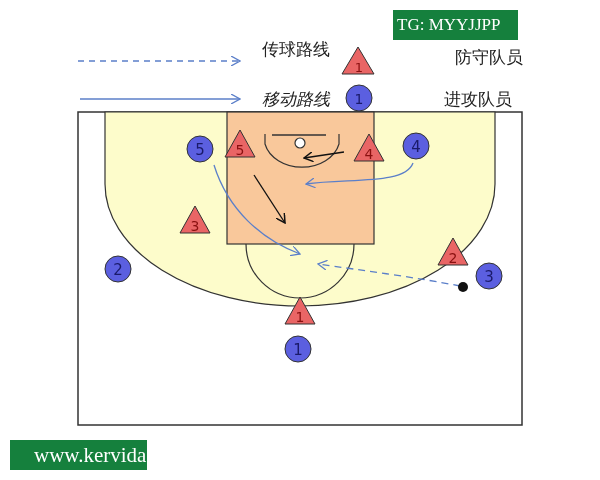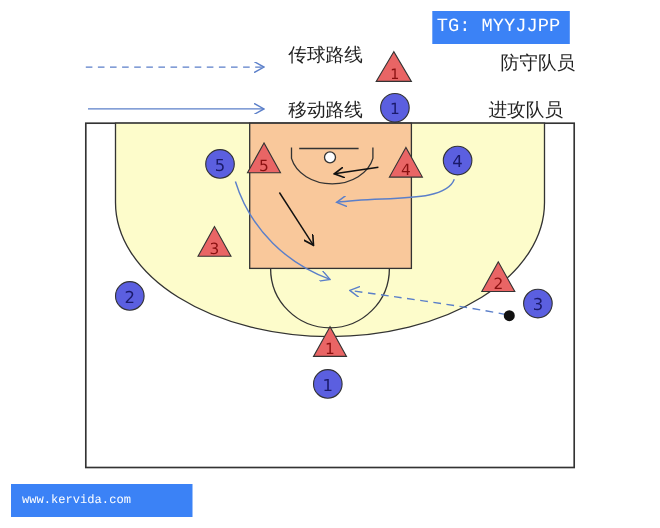--- a/index.html
+++ b/index.html
@@ -1,21 +1,21 @@
 <!DOCTYPE html>
 <html><head>
 <meta charset="utf-8">
 <style>
   html,body{margin:0;padding:0;background:#fff;}
   body{width:600px;height:480px;position:relative;overflow:hidden;font-family:"DejaVu Sans",sans-serif;}
   svg{position:absolute;left:0;top:0;}
   .legend-text{position:absolute;font-size:17px;color:#222;}
-  .wm{position:absolute;background:#3b82f6;color:#fff;font-family:Liberation Mono, monospace;}
+  .wm{position:absolute;background:#15803d;color:#fff;font-family:Liberation Serif, serif;}
   .wm-tg{left:393px;top:10px;width:121px;height:30px;font-size:17px;line-height:30px;padding-left:4px;}
-  .wm-url{left:10px;top:440px;width:165px;height:30px;font-size:11px;line-height:30px;padding-left:10px;box-sizing:border-box;}
+  .wm-url{left:10px;top:440px;width:137px;height:30px;font-size:21px;line-height:30px;padding-left:24px;box-sizing:border-box;}
 </style>
 </head>
 <body>
 
 <svg width="600" height="480">
   <defs>
     <marker id="ab" markerWidth="10" markerHeight="10" refX="9" refY="5" orient="auto" markerUnits="userSpaceOnUse">
       <path d="M0,0 L9,5 L0,10" fill="none" stroke="#5b7fc9" stroke-width="1.3"></path>
     </marker>
     <marker id="ak" markerWidth="10" markerHeight="10" refX="9" refY="5" orient="auto" markerUnits="userSpaceOnUse">
@@ -63,18 +63,18 @@
       <circle cx="118" cy="269" r="13" fill="#5b5fe0" stroke="#333" stroke-width="1"></circle>
       <text x="118" y="275" font-size="15" text-anchor="middle" fill="#1a1a6a" font-family="DejaVu Sans, sans-serif">2</text>
       <circle cx="489" cy="276" r="13" fill="#5b5fe0" stroke="#333" stroke-width="1"></circle>
       <text x="489" y="282" font-size="15" text-anchor="middle" fill="#1a1a6a" font-family="DejaVu Sans, sans-serif">3</text>
       <circle cx="298" cy="349" r="13" fill="#5b5fe0" stroke="#333" stroke-width="1"></circle>
       <text x="298" y="355" font-size="15" text-anchor="middle" fill="#1a1a6a" font-family="DejaVu Sans, sans-serif">1</text>
     </g>
 </svg>
 
 <div class="legend-text" style="left:262px;top:38px;">传球路线</div>
-<div class="legend-text" style="left:262px;top:88px;">移动路线</div>
+<div class="legend-text" style="left:262px;top:88px;font-style:italic;">移动路线</div>
 <div class="legend-text" style="left:455px;top:46px;">防守队员</div>
 <div class="legend-text" style="left:444px;top:88px;">进攻队员</div>
 
 <div class="wm wm-tg">TG: MYYJJPP</div>
 <div class="wm wm-url">www.kervida.com</div>
 
 </body></html>

